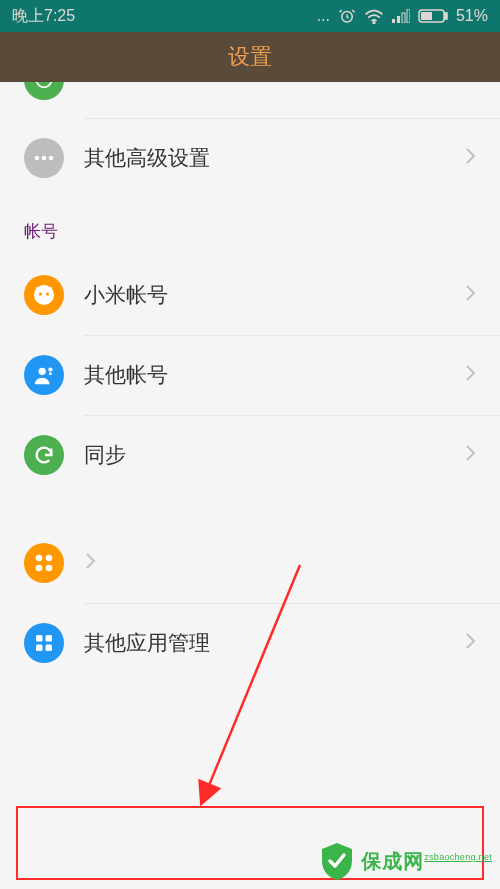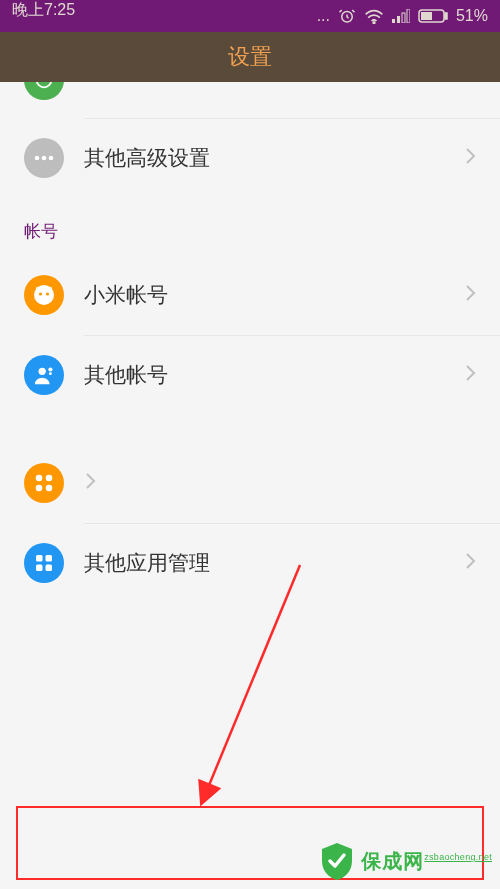--- a/index.html
+++ b/index.html
@@ -6,23 +6,24 @@
   body {
     width: 500px;
     height: 889px;
     font-family: -apple-system, "Helvetica Neue", Arial, sans-serif;
     background: #f5f5f5;
     overflow: hidden;
     position: relative;
   }
   .status-bar {
     height: 32px;
-    background: #701a75;
+    background: #0f766e;
     color: #e0d8d0;
     display: flex;
+    align-items: center;
     justify-content: space-between;
     padding: 0 12px;
     font-size: 16px;
   }
   .status-right { display: flex; align-items: center; gap: 8px; }
   .status-right svg { display: block; }
   .header {
     height: 50px;
     background: #5a4a3a;
     display: flex;
@@ -204,20 +205,34 @@
         </svg>
     </div>
     <span class="row-label">其他帐号</span>
     <span class="chevron">
       <svg width="12" height="20" viewBox="0 0 12 20" fill="none" stroke="#c0c0c0" stroke-width="2">
           <path d="M3 3l7 7-7 7"></path>
         </svg>
     </span>
   </div>
 
+  <div class="row">
+    <div class="icon-wrap" style="background:#4caf50">
+      <svg width="22" height="22" viewBox="0 0 24 24" fill="none" stroke="#fff" stroke-width="2.5">
+          <path d="M20 12a8 8 0 1 0-2.3 5.6"></path>
+          <path d="M20 5v7h-7" fill="none"></path>
+        </svg>
+    </div>
+    <span class="row-label">同步</span>
+    <span class="chevron">
+      <svg width="12" height="20" viewBox="0 0 12 20" fill="none" stroke="#c0c0c0" stroke-width="2">
+          <path d="M3 3l7 7-7 7"></path>
+        </svg>
+    </span>
+  </div>
 
   <div class="group-gap"></div>
 
   <div class="row">
     <div class="icon-wrap" style="background:#ff9800">
       <svg width="20" height="20" viewBox="0 0 20 20" fill="#fff">
           <circle cx="5" cy="5" r="3.3"></circle>
           <circle cx="15" cy="5" r="3.3"></circle>
           <circle cx="5" cy="15" r="3.3"></circle>
           <circle cx="15" cy="15" r="3.3"></circle>

